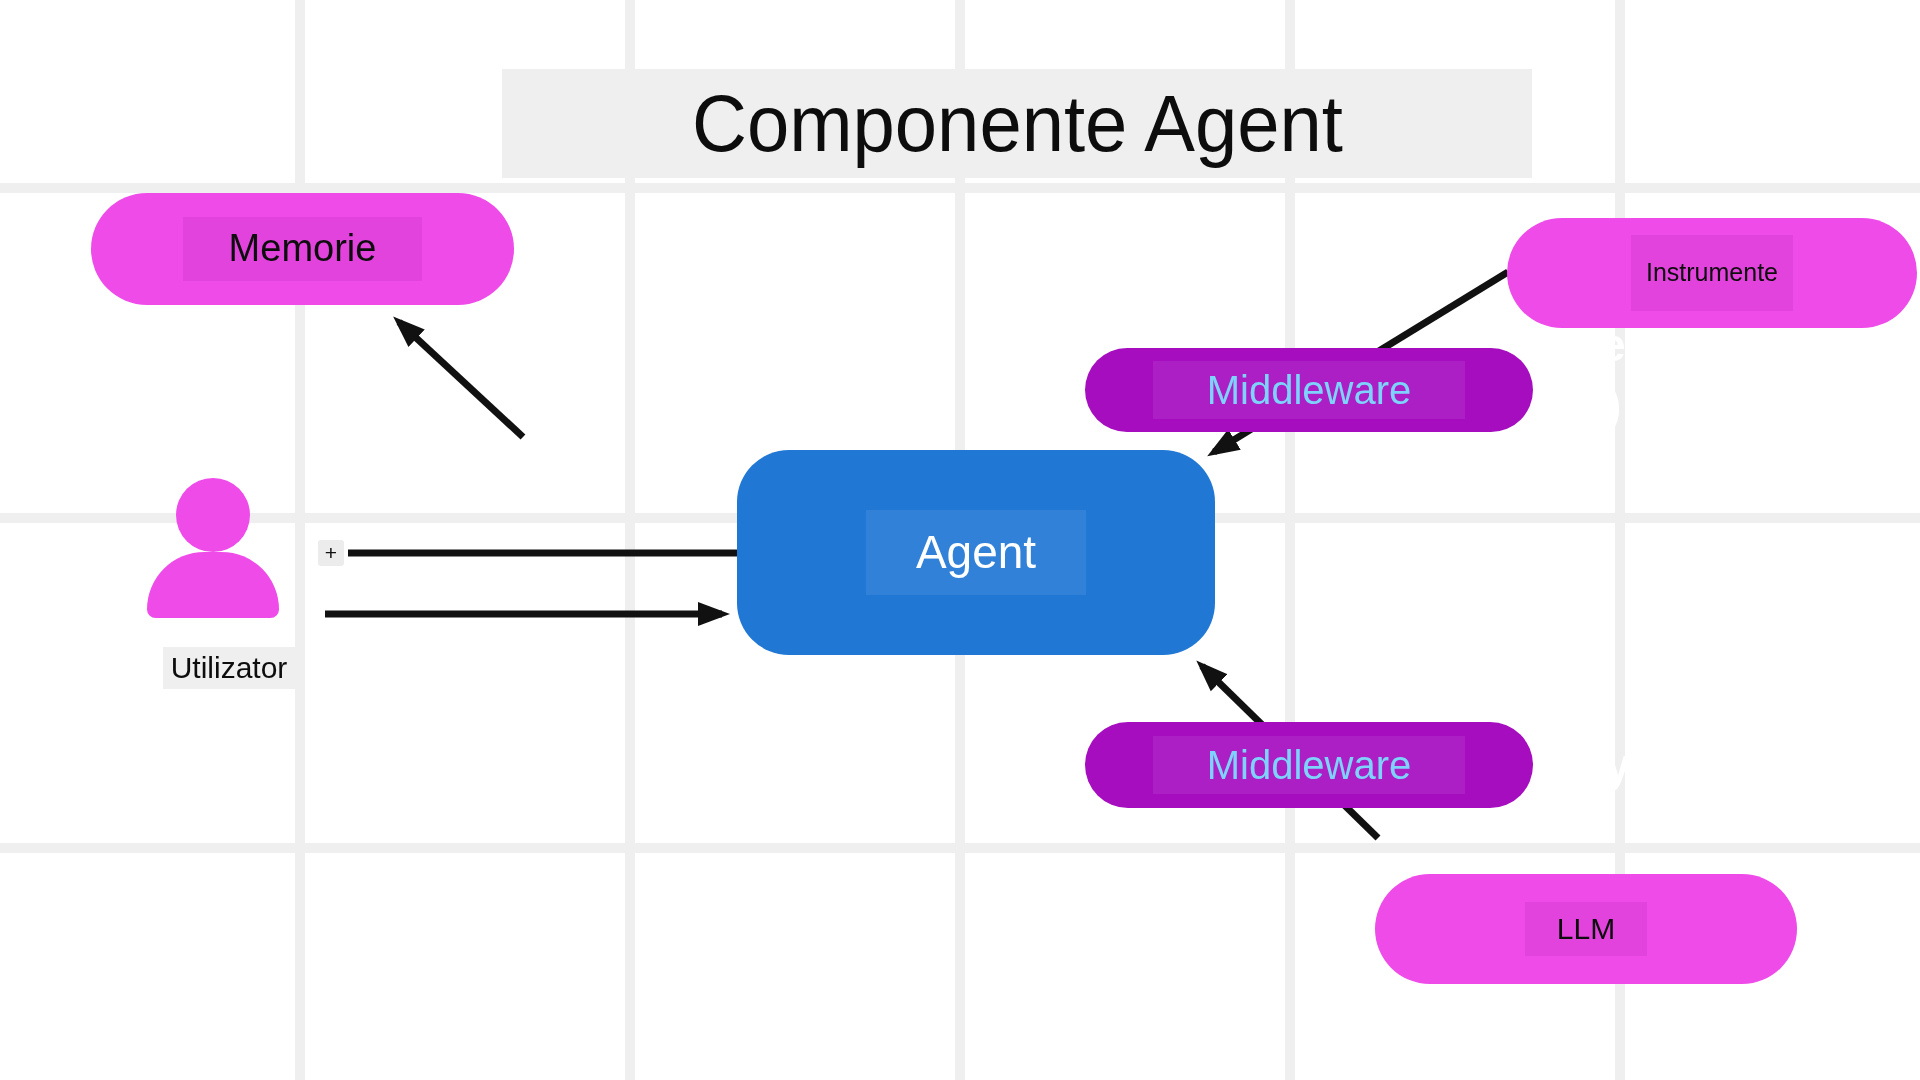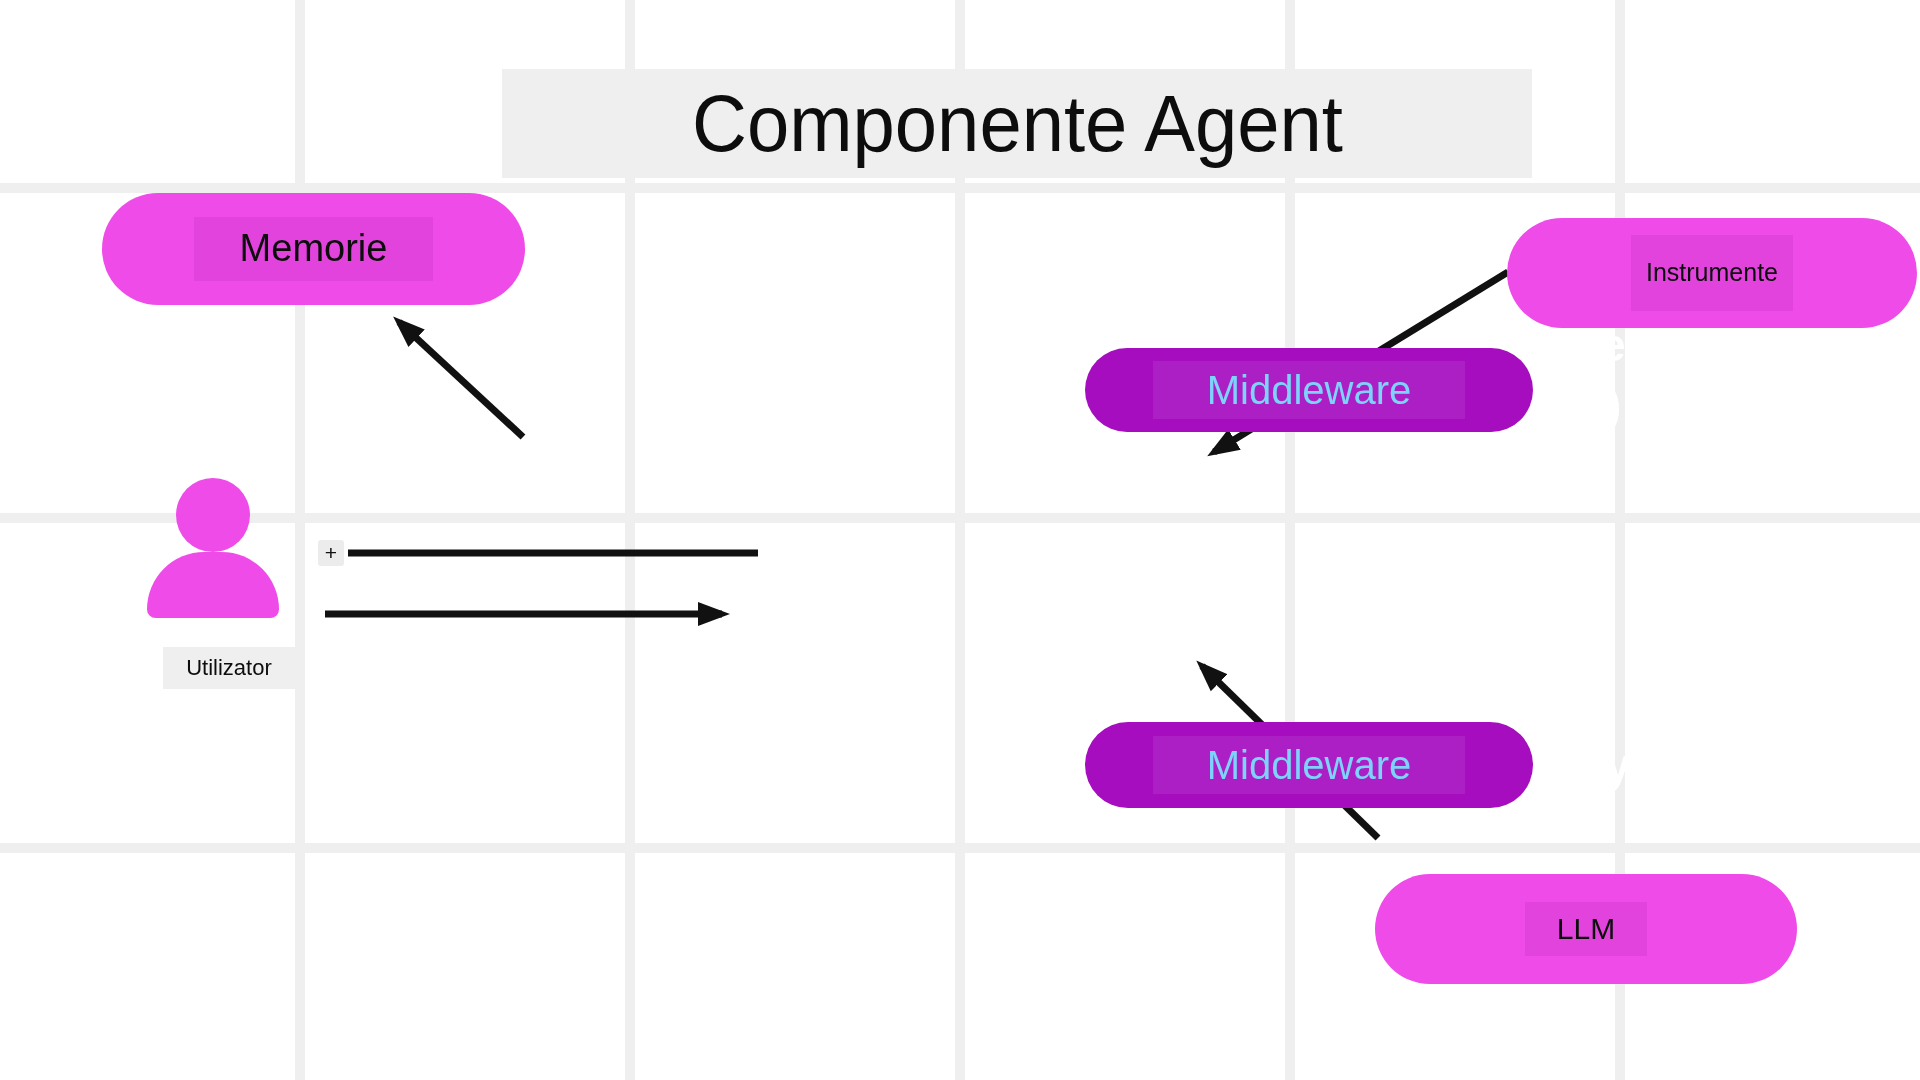--- a/index.html
+++ b/index.html
@@ -27,38 +27,38 @@
   svg.connectors{position:absolute;left:0;top:0;z-index:2;}
   .block{position:absolute;background:var(--panel);z-index:3;display:flex;align-items:center;justify-content:center;}
   .title-block{left:502px;top:69px;width:1030px;height:109px;}
   .title-text{font-size:80px;color:#0d0d0d;letter-spacing:0px;transform:scaleX(0.95);white-space:nowrap;}
   .footer-block{left:75px;top:962px;width:1218px;height:98px;}
   .footer-text{font-size:68px;color:#0d0d0d;transform:scaleX(0.84);white-space:nowrap;}
   .pill{
     position:absolute;z-index:3;display:flex;align-items:center;justify-content:center;
   }
   .pill .lbl{display:inline-block;text-align:center;line-height:1.25;}
-  .pill-memorie{left:102px;top:193px;width:423px;height:112px;border-radius:56px;background:var(--magenta);}
+  .pill-memorie{left:91px;top:193px;width:423px;height:112px;border-radius:56px;background:var(--magenta);}
   .pill-memorie .lbl{font-size:38px;color:#0d0d0d;background:rgba(110,0,110,0.10);padding:8px 46px;}
   .pill-fir{left:323px;top:435px;width:397px;height:87px;border-radius:44px;background:var(--purple);}
   .pill-fir .lbl{font-size:40px;color:#ffffff;background:rgba(255,255,255,0.08);padding:5px 88px;}
   .pill-agent{left:737px;top:450px;width:478px;height:205px;border-radius:52px;background:var(--blue);}
   .pill-agent .lbl{font-size:46px;color:#ffffff;background:rgba(255,255,255,0.07);padding:14px 50px;}
   .pill-mw-top{left:1085px;top:348px;width:448px;height:84px;border-radius:42px;background:var(--purple);}
   .pill-mw-bottom{left:1085px;top:722px;width:448px;height:86px;border-radius:43px;background:var(--purple);}
   .pill-mw-top .lbl,.pill-mw-bottom .lbl{font-size:40px;color:#7dd3fc;background:rgba(255,255,255,0.08);padding:4px 54px;}
   .pill-instrumente{left:1507px;top:218px;width:410px;height:110px;border-radius:55px;background:var(--magenta);}
   .pill-instrumente .lbl{font-size:25px;color:#0d0d0d;background:rgba(110,0,110,0.10);padding:22px 15px;}
   .pill-llm{left:1375px;top:833px;width:422px;height:110px;border-radius:55px;background:var(--magenta);margin-top:41px;}
   .pill-llm .lbl{font-size:30px;color:#0d0d0d;background:rgba(110,0,110,0.10);padding:8px 32px;}
   .person{position:absolute;left:147px;top:478px;width:132px;height:140px;z-index:3;}
   .person .head{position:absolute;left:29px;top:0;width:74px;height:74px;border-radius:50%;background:var(--magenta);}
   .person .body{position:absolute;left:0;top:74px;width:132px;height:66px;border-radius:66px 66px 10px 10px;background:var(--magenta);}
   .user-label{position:absolute;left:163px;top:647px;width:132px;height:42px;background:var(--panel);z-index:3;
-    display:flex;align-items:center;justify-content:center;font-size:22px;color:#0d0d0d;}
+    display:flex;align-items:center;justify-content:center;font-size:30px;color:#0d0d0d;}
   .plus-badge{position:absolute;left:318px;top:540px;width:26px;height:26px;background:#ececec;z-index:4;
     display:flex;align-items:center;justify-content:center;font-size:21px;color:#111;border-radius:3px;}
 </style>
 </head>
 <body>
 
 <div class="canvas">
 
   <span class="ghost" style="left:1600px;top:322px;">e</span>
   <span class="ghost" style="left:1606px;top:382px;">)</span>
@@ -79,20 +79,23 @@
 
   <div class="block title-block">
     <span class="title-text">Componente Agent</span>
   </div>
 
   <div class="pill pill-memorie">
     <span class="lbl">Memorie</span>
   </div>
 
 
+  <div class="pill pill-agent">
+    <span class="lbl">Agent</span>
+  </div>
 
   <div class="pill pill-mw-top">
     <span class="lbl">Middleware</span>
   </div>
 
   <div class="pill pill-mw-bottom">
     <span class="lbl">Middleware</span>
   </div>
 
   <div class="pill pill-instrumente">

